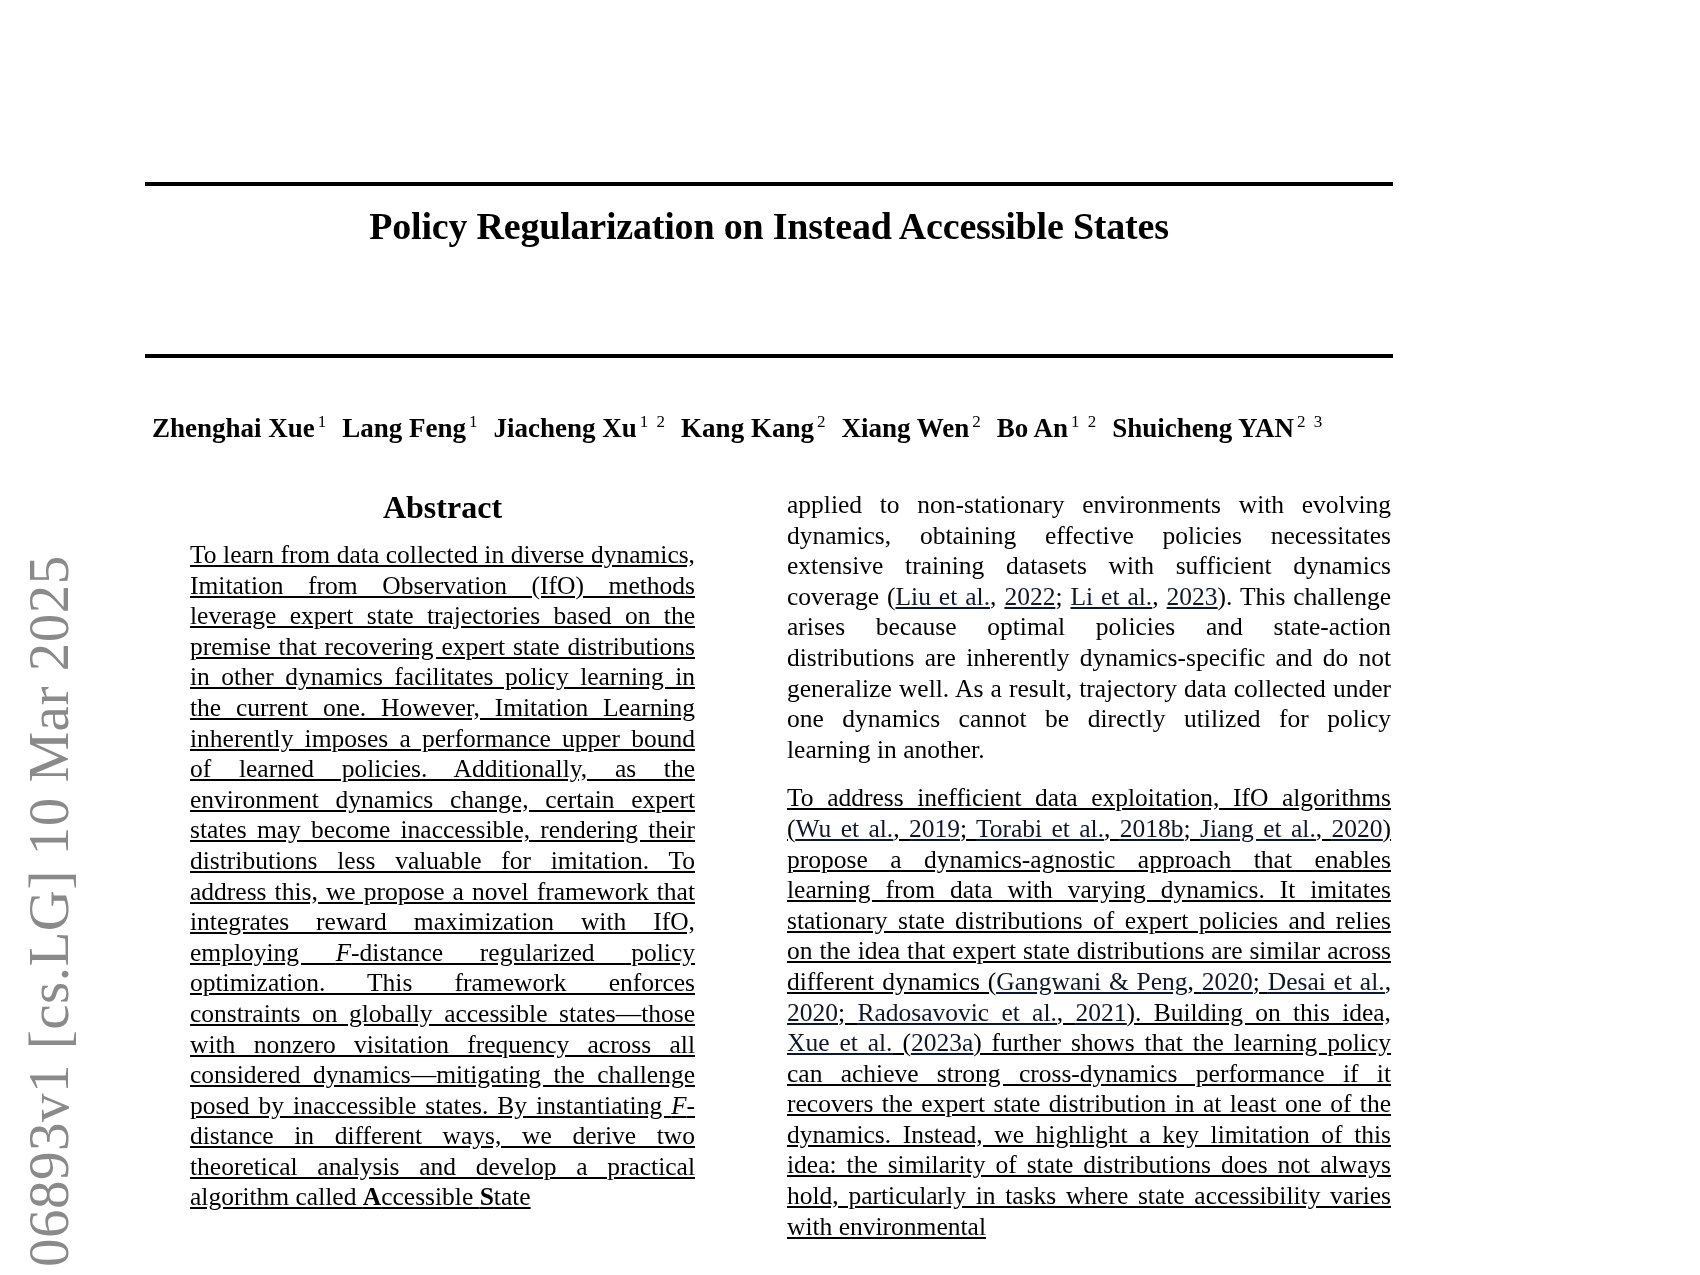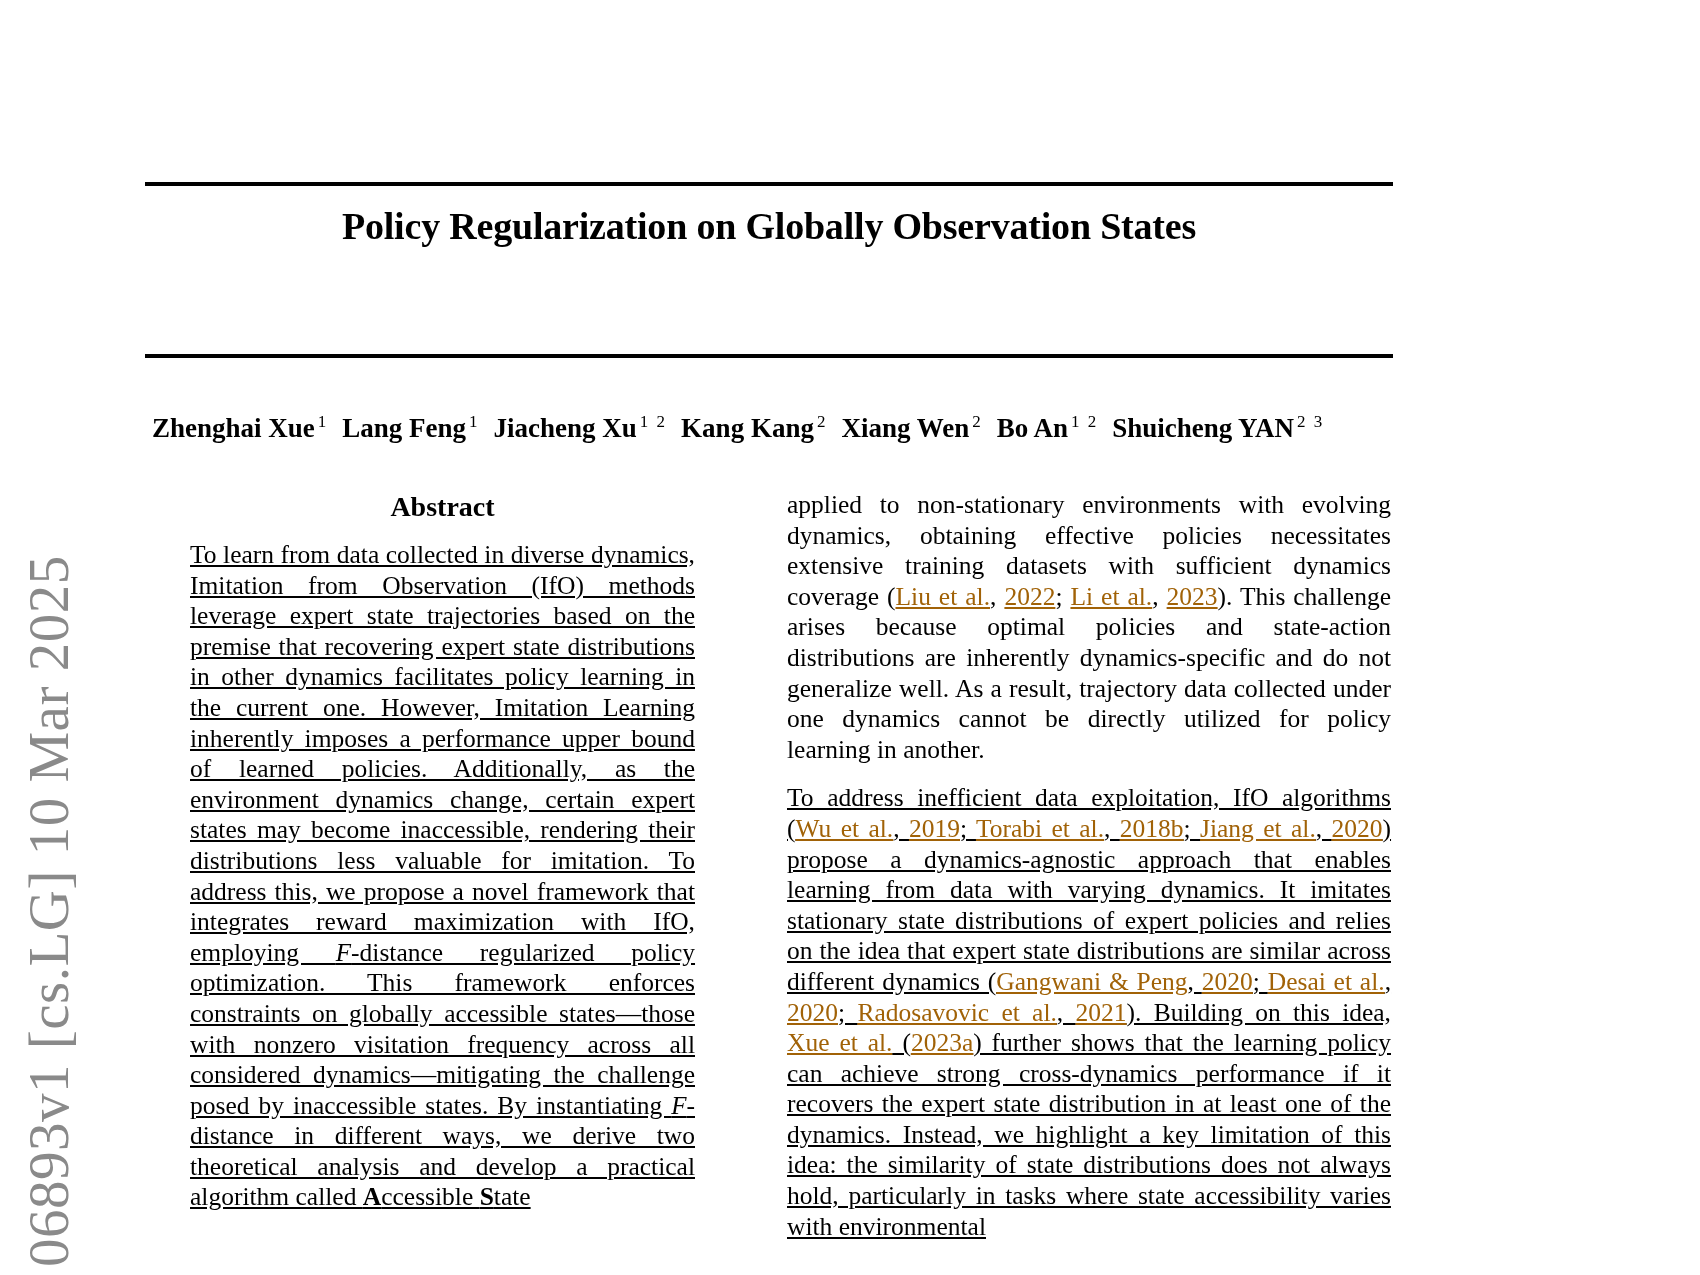--- a/index.html
+++ b/index.html
@@ -102,50 +102,50 @@
     line-height: 30.6px;
     text-align: justify;
     text-justify: inter-word;
     hyphens: manual;
   }
   #col-left  { left: 190px; }
   #col-right { left: 787px; width: 604px; }
 
   #abstract-heading {
     text-align: center;
-    font-size: 28px;
+    font-size: 32px;
     font-weight: bold;
     margin: 0 0 16px 0;
     line-height: 34px;
   }
 
   .para { margin: 0 0 18px 0; }
   .para.tight { margin-bottom: 0; text-decoration: underline; }
 
-  .cite { color: #a16207; }
+  .cite { color: #0f172a; }
   .mathcal {
     font-family: "Liberation Serif", "DejaVu Serif", serif;
     font-style: italic;
     font-size: 25px;
   }
   .sc-first { font-weight: bold; }
 </style>
 </head>
 <body>
 
 <div id="arxiv-stamp">
   <span class="stamp-text">06893v1  [cs.LG]  10 Mar 2025</span>
 </div>
 
 <div id="paper">
 
   <div class="rule" id="rule-top"></div>
 
   <div id="title-block">
-    <div class="title-line">Policy Regularization on Globally Observation States</div>
+    <div class="title-line">Policy Regularization on Instead Accessible States</div>
   </div>
 
   <div class="rule" id="rule-bottom"></div>
 
   <div id="authors">
     <span class="author"><span>Zhenghai Xue</span><span class="aff">1</span></span><span class="author"><span>Lang Feng</span><span class="aff">1</span></span><span class="author"><span>Jiacheng Xu</span><span class="aff">1 2</span></span><span class="author"><span>Kang Kang</span><span class="aff">2</span></span><span class="author"><span>Xiang Wen</span><span class="aff">2</span></span><span class="author"><span>Bo An</span><span class="aff">1 2</span></span><span class="author"><span>Shuicheng YAN</span><span class="aff">2 3</span></span>
   </div>
 
   <div class="col" id="col-left">
     <div id="abstract-heading">Abstract</div>

